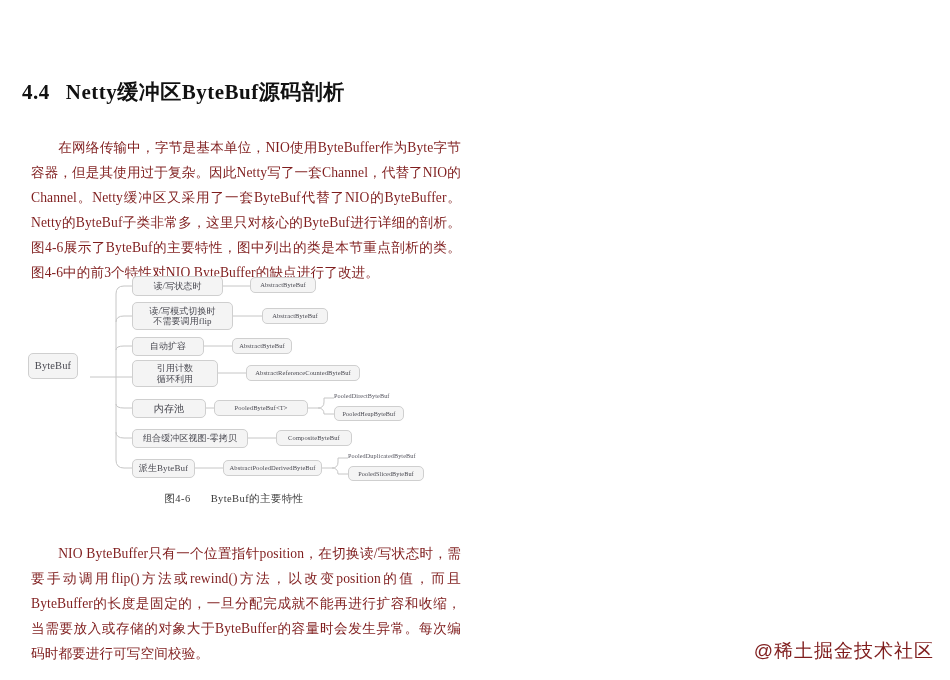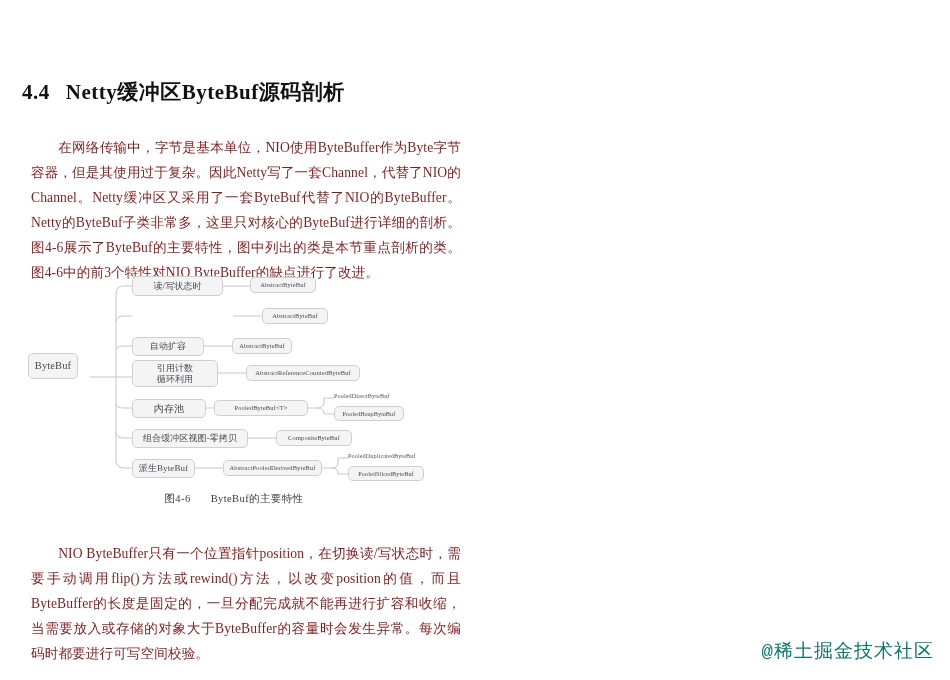--- a/index.html
+++ b/index.html
@@ -99,23 +99,23 @@
     letter-spacing: 0.1px;
   }
   .mm-svg { position: absolute; left: 0; top: 0; overflow: visible; }
   .mm-svg path, .mm-svg line { fill: none; stroke: #c6c6c6; stroke-width: 1; }
 
   .watermark {
     position: absolute;
     right: 16px;
     bottom: 16px;
     font-size: 19px;
-    color: #0f766e;
+    color: #7f1d1d;
     letter-spacing: 1px;
-    font-family: Liberation Mono, monospace;
+    font-family: Liberation Sans, sans-serif;
     user-select: none;
   }
 </style>
 </head>
 <body>
 
 <div class="spread">
 
   <div class="page page-left">
 
@@ -158,20 +158,22 @@
         <line x1="304" y1="196" x2="314" y2="196"></line>
         <path d="M314 196 q6 0 6 -6 v-4"></path>
         <path d="M314 196 q6 0 6 6 v0"></path>
         <line x1="320" y1="186" x2="330" y2="186"></line>
         <line x1="320" y1="202" x2="330" y2="202"></line>
       </svg>
 
       <div class="node" style="left:10px; top:81px; width:50px; height:26px; font-size:10.5px;">ByteBuf</div>
 
       <div class="node" style="left:114px; top:4px; width:91px; height:20px; font-size:9px;">读/写状态时</div>
+      <div class="node" style="left:114px; top:30px; width:101px; height:28px; font-size:9px;">读/写模式切换时
+不需要调用flip</div>
       <div class="node" style="left:114px; top:65px; width:72px; height:19px; font-size:9px;">自动扩容</div>
       <div class="node" style="left:114px; top:88px; width:86px; height:27px; font-size:9px;">引用计数
 循环利用</div>
       <div class="node" style="left:114px; top:127px; width:74px; height:19px; font-size:10px;">内存池</div>
       <div class="node" style="left:114px; top:157px; width:116px; height:19px; font-size:9px;">组合缓冲区视图-零拷贝</div>
       <div class="node" style="left:114px; top:187px; width:63px; height:19px; font-size:9px;">派生ByteBuf</div>
 
       <div class="node" style="left:232px; top:5px; width:66px; height:16px; font-size:6.5px;">AbstractByteBuf</div>
       <div class="node" style="left:244px; top:36px; width:66px; height:16px; font-size:6.5px;">AbstractByteBuf</div>
       <div class="node" style="left:214px; top:66px; width:60px; height:16px; font-size:6.5px;">AbstractByteBuf</div>

